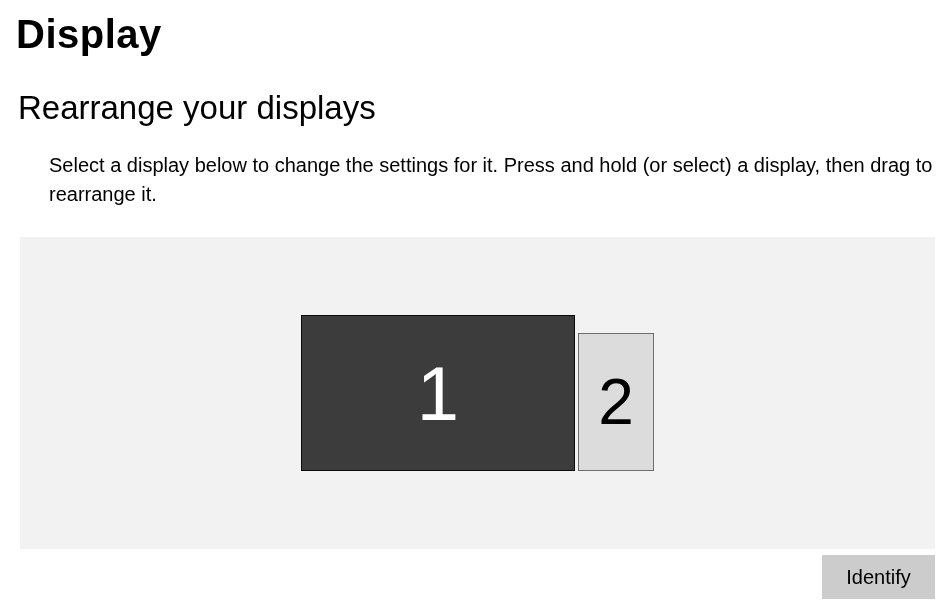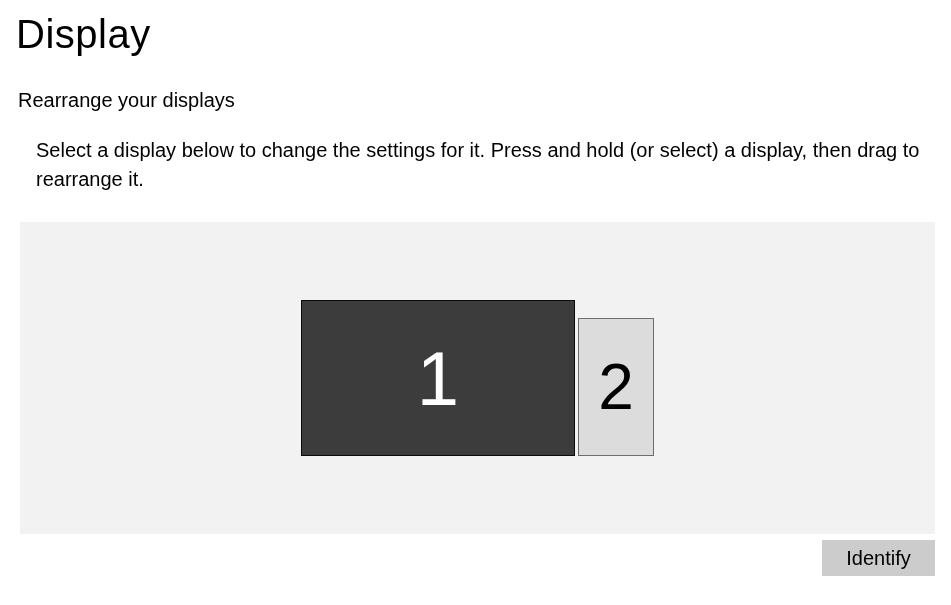--- a/index.html
+++ b/index.html
@@ -10,35 +10,36 @@
     body {
       font-family: "Segoe UI", "Segoe UI Light", -apple-system, sans-serif;
       background: #ffffff;
       color: #000000;
       width: 951px;
       height: 605px;
       overflow: hidden;
     }
     .page-title {
       font-size: 40px;
-      font-weight: 400;
+      font-weight: 700;
       padding: 12px 4px 0 16px;
       letter-spacing: 0.5px;
     }
     .section-title {
-      font-size: 20px;
+      font-size: 33px;
       font-weight: 400;
       padding: 32px 16px 0 18px;
     }
     .description {
       font-size: 20px;
       font-weight: 400;
       padding: 24px 0 0 36px;
       line-height: 1.45;
       max-width: 920px;
+      margin-left: 13px;
     }
     .arrangement-area {
       margin: 28px 0 0 20px;
       width: 915px;
       height: 312px;
       background: #f2f2f2;
       display: flex;
       align-items: center;
       justify-content: center;
     }
@@ -75,21 +76,21 @@
       margin-bottom: 0;
     }
     .button-row {
       display: flex;
       justify-content: flex-end;
       gap: 24px;
       margin: 6px 16px 0 0;
     }
     .action-button {
       min-width: 113px;
-      height: 36px;
+      height: 44px;
       background: #cccccc;
       border: none;
       font-family: inherit;
       font-size: 20px;
       font-weight: 400;
       color: #000000;
       cursor: pointer;
       padding: 0 20px;
     }
   </style>

